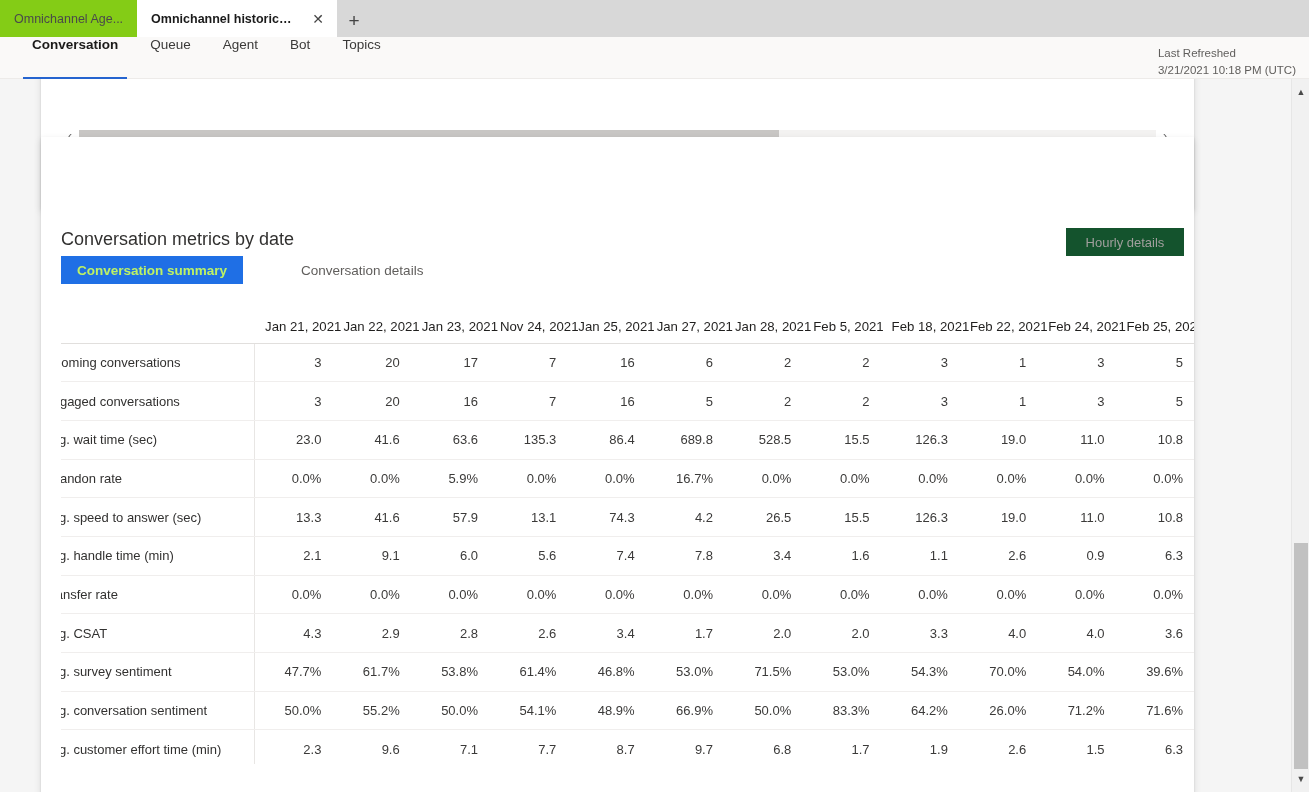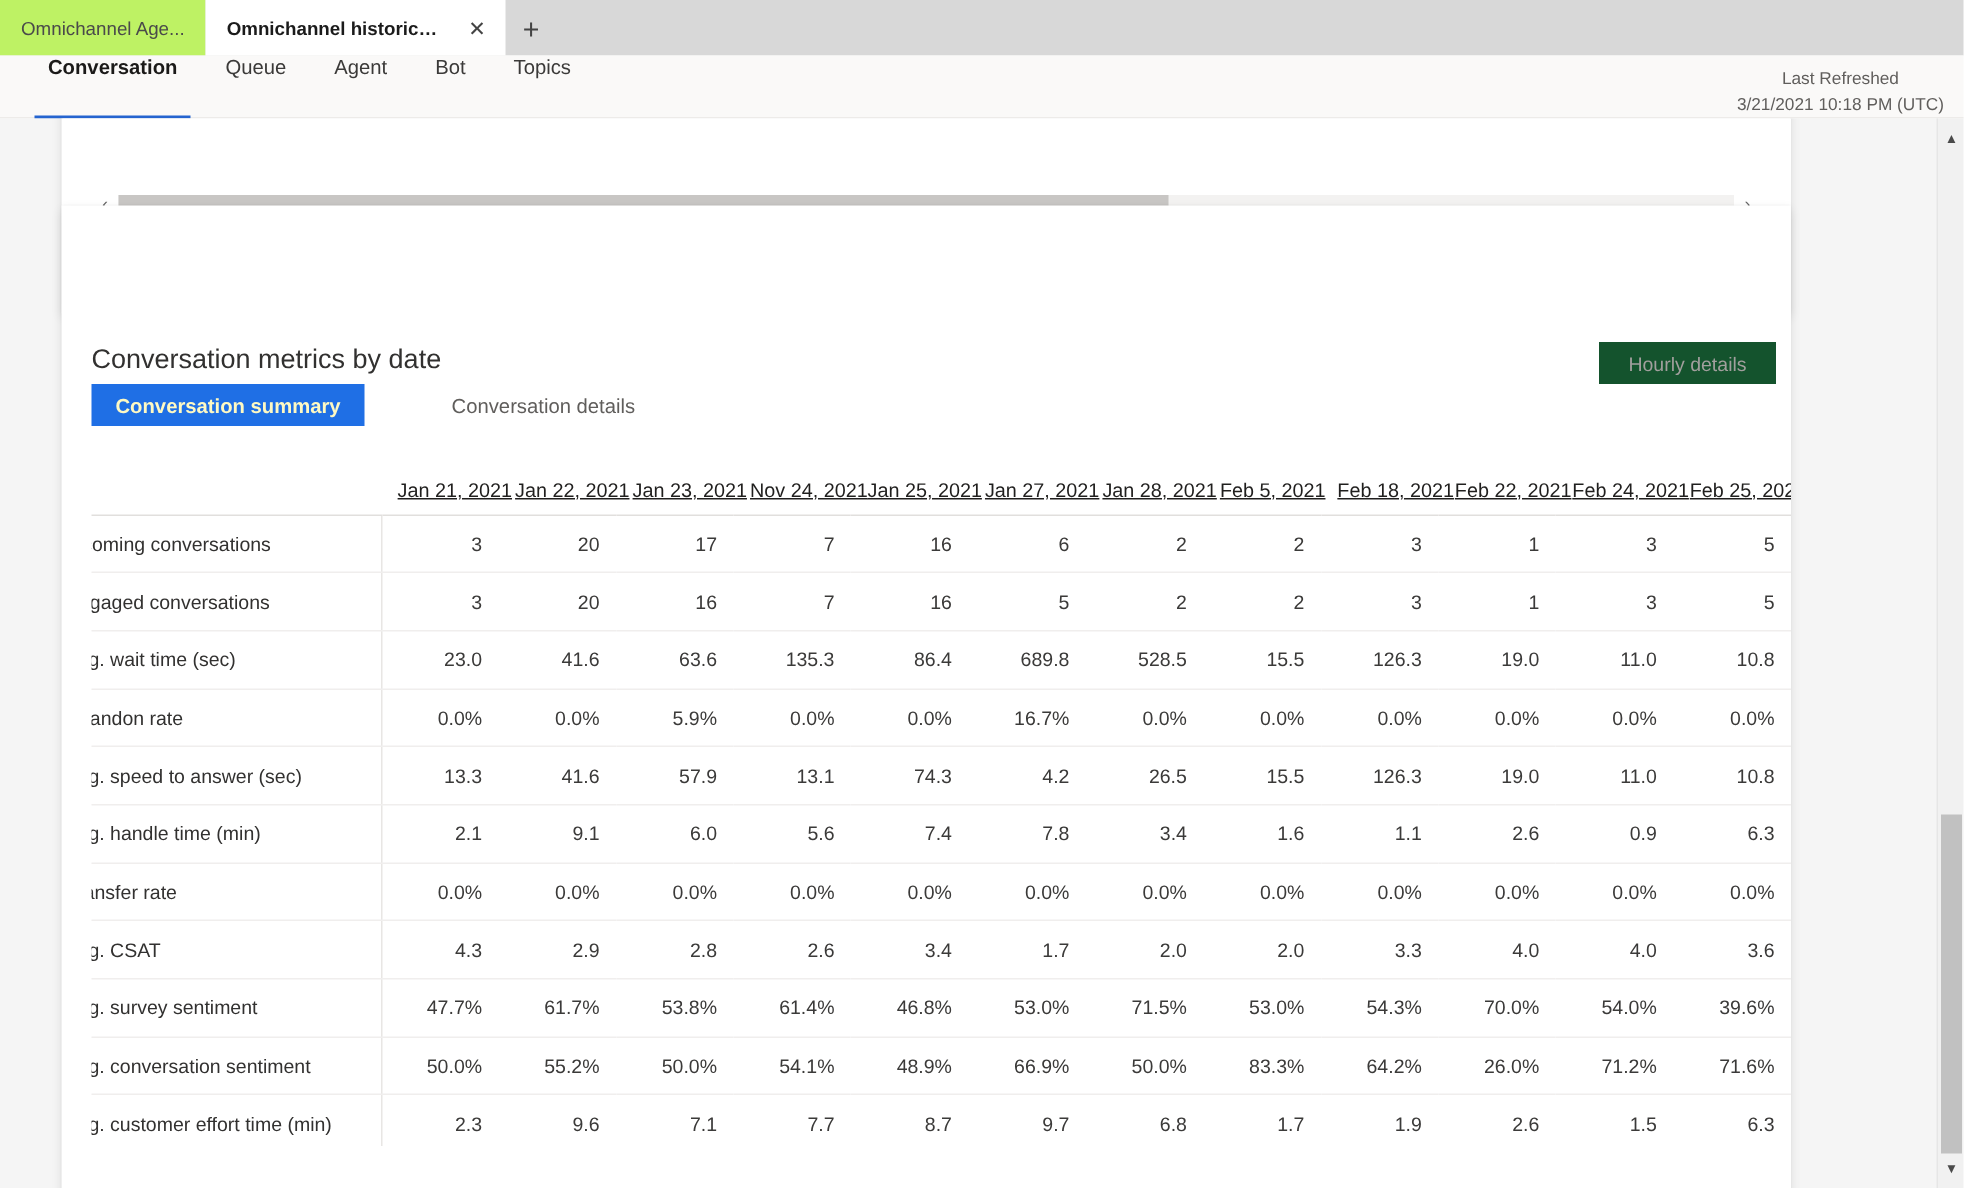--- a/index.html
+++ b/index.html
@@ -23,21 +23,21 @@
   .btab {
     height: 37px;
     display: flex; align-items: center;
     padding: 0 14px;
     font-size: 12.5px;
     color: #4a4a4a;
     white-space: nowrap;
     cursor: default;
     max-width: 200px;
   }
-  .btab.inactive { background: #bef264; text-align: right; }
+  .btab.inactive { background: #84cc16; text-align: right; }
   .btab.active {
     background: #ffffff;
     color: #1b1b1b;
     font-weight: 600;
     position: relative;
     min-width: 190px;
     justify-content: space-between;
     padding-right: 8px;
   }
   .btab-label { overflow: hidden; text-overflow: ellipsis; white-space: nowrap; }
@@ -77,21 +77,21 @@
     cursor: pointer;
   }
   .navtab.selected { font-weight: 700; color: #1b1a19; }
   .navtab.selected::after {
     content: "";
     position: absolute; left: 3px; right: 3px; bottom: 0;
     height: 2px; background: #2564cf;
   }
   .refreshed {
     position: absolute; right: 13px; top: 8px;
-    text-align: center;
+    text-align: left;
     font-size: 11.5px;
     color: #605e5c;
     line-height: 17px;
     margin-left: 44px;
   }
 
   
   .page {
     position: absolute;
     top: 79px; left: 0;
@@ -159,21 +159,21 @@
   }
   .pivot {
     height: 28px;
     display: flex; align-items: center; justify-content: center;
     font-size: 13.5px;
     padding: 0 16px;
     cursor: pointer;
   }
   .pivot.on {
     background: #1f6fe5;
-    color: #fef9c3;
+    color: #bef264;
     font-weight: 700;
     min-width: 182px;
   }
   .pivot.off {
     color: #605e5c;
     margin-left: 42px;
     text-align: right;
   }
 
   
@@ -199,21 +199,20 @@
     white-space: nowrap;
   }
   table.metrics thead th {
     height: 48px;
     vertical-align: bottom;
     padding-bottom: 9px;
     font-size: 13.2px;
     color: #201f1e;
     text-align: left;
     border-bottom: 1px solid #e1dfdd;
-    text-decoration: underline;
   }
   table.metrics thead th.corner {
     border-bottom: 1px solid #e1dfdd;
   }
   table.metrics tbody td {
     border-bottom: 1px solid #f0eeed;
     text-align: right;
     color: #3b3a39;
   }
   table.metrics tbody td.rowlabel {

